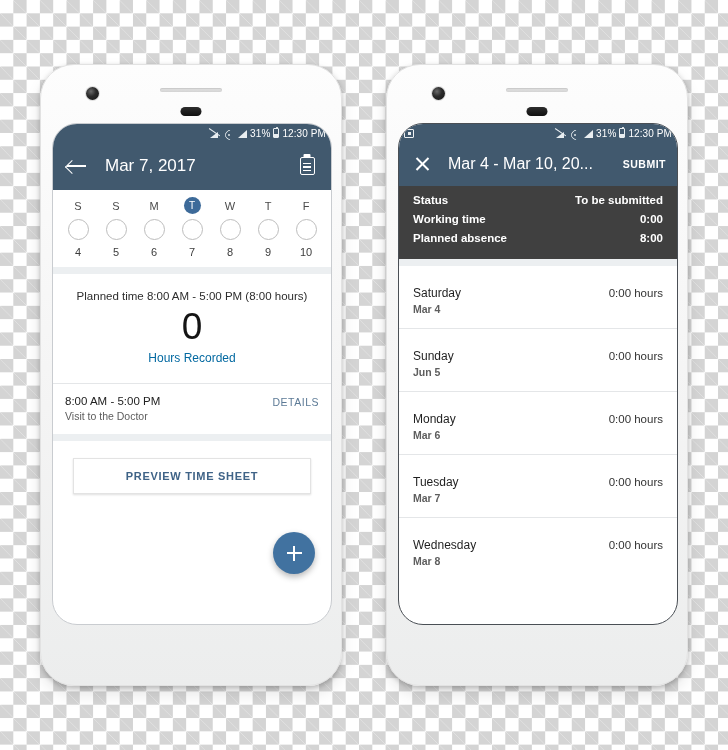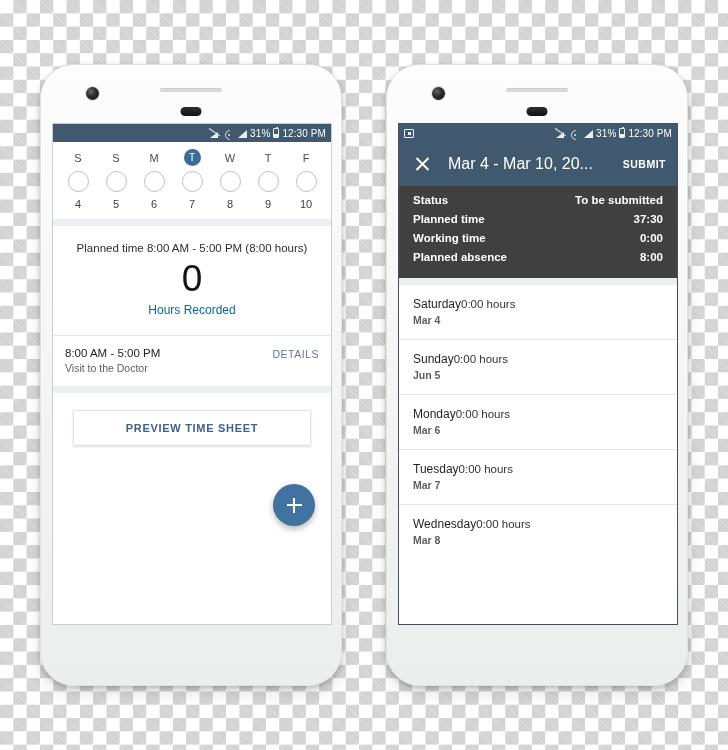--- a/index.html
+++ b/index.html
@@ -49,20 +49,21 @@
     width: 21px; height: 9px; border-radius: 5px;
     background: linear-gradient(180deg,#2e2e2e,#101010);
   }
 
   
   .screen {
     position: absolute;
     left: 11px; top: 58px; width: 280px; height: 502px;
     background: #ffffff;
     overflow: hidden;
+    border-radius: 25px;
   }
   #phone-left .screen  { border: 1px solid #c9ccd0; }
   #phone-right .screen { border: 1px solid #4a4f55; }
 
   
   .statusbar {
     height: 18px; background: #41596e; color: #ffffff;
     display: flex; align-items: center; justify-content: flex-end;
     padding: 0 5px; gap: 3px; font-size: 10px; letter-spacing: .1px;
   }
@@ -225,22 +226,22 @@
   .summary-panel { background: #404040; padding: 4px 14px 12px; }
   .srow {
     display: flex; align-items: center; justify-content: space-between;
     padding: 3.5px 0; color: #fff;
   }
   .srow .lbl { font-size: 11.5px; font-weight: 700; }
   .srow .val { font-size: 11.5px; font-weight: 700; }
 
   .daylist { background: #fff; }
   .dayrow {
-    display: flex; align-items: flex-start; 
-    padding: 12px 14px 13px;
+    display: flex; align-items: flex-start; justify-content: space-between;
+    padding: 20px 14px 13px;
   }
   .dayrow .dname { font-size: 12px; color: #1f1f1f; }
   .dayrow .ddate { font-size: 10.5px; color: #5e5e5e; margin-top: 3px; font-weight: bold; }
   .dayrow .dhours { font-size: 11.5px; color: #333; padding-top: 1px; }
 </style>
 </head>
 <body>
 
 <div class="phone" id="phone-left">
   <div class="phone-top">
@@ -254,20 +255,33 @@
     <div class="statusbar">
       <span class="sb-left"></span>
       <span class="sb-ico sb-cast"></span>
       <span class="sb-ico sb-wifi"></span>
       <span class="sb-ico sb-sig"></span>
       <span class="sb-text">31%</span>
       <span class="sb-batt"></span>
       <span class="sb-text">12:30 PM</span>
     </div>
 
+    <div class="appbar">
+      <span class="icon-btn">
+        <span class="arrow-back"></span>
+      </span>
+      <span class="title">Mar 7, 2017</span>
+      <span class="icon-btn">
+        <span class="clipboard">
+            <i></i>
+            <i></i>
+            <i></i>
+          </span>
+      </span>
+    </div>
 
     <div class="weekstrip">
       <div class="daycol">
         <span class="dow">S</span>
         <span class="circle"></span>
         <span class="dnum">4</span>
       </div>
       <div class="daycol">
         <span class="dow">S</span>
         <span class="circle"></span>
@@ -364,24 +378,20 @@
       <span class="title">Mar 4 - Mar 10, 20...</span>
       <span class="submit-btn">SUBMIT</span>
     </div>
 
     <div class="summary-panel">
       <div class="srow">
         <span class="lbl">Status</span>
         <span class="val">To be submitted</span>
       </div>
       <div class="srow">
-        <span class="lbl">Planned time</span>
-        <span class="val">37:30</span>
-      </div>
-      <div class="srow">
         <span class="lbl">Working time</span>
         <span class="val">0:00</span>
       </div>
       <div class="srow">
         <span class="lbl">Planned absence</span>
         <span class="val">8:00</span>
       </div>
     </div>
 
     <div class="gapbar"></div>

